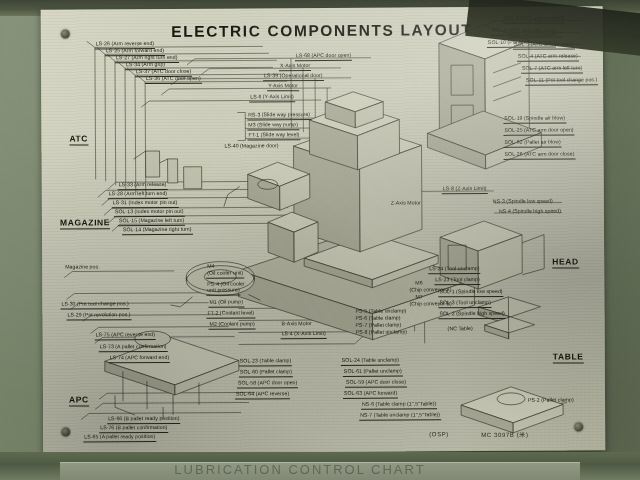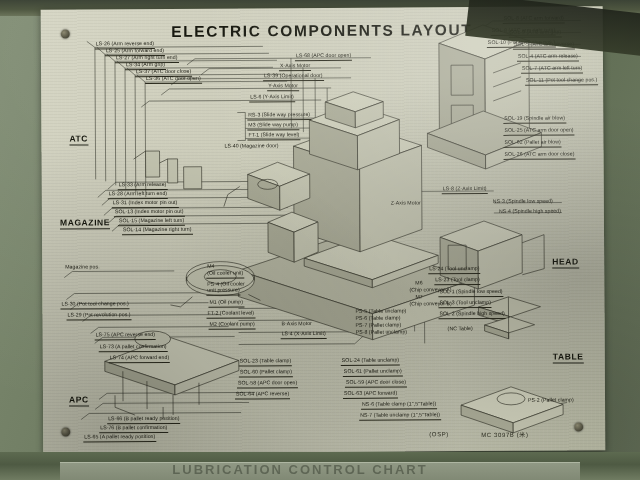--- a/index.html
+++ b/index.html
@@ -37,21 +37,21 @@
     background:linear-gradient(180deg,#5d6a50 0%,#4e5a43 45%,#707c62 100%);
   }
   .bottom-plate{
     position:absolute;left:60px;top:462px;width:520px;height:18px;
     background:linear-gradient(180deg,#98a08c,#828a76);
     border-top:1px solid #b9c0ad;
     opacity:.9;
   }
   .bottom-caption{
     position:absolute;left:0;top:462px;width:600px;text-align:center;
-    font-size:13px;font-weight:bold;letter-spacing:2px;color:#3d4436;
+    font-size:13px;font-weight:normal;letter-spacing:2px;color:#3d4436;
     opacity:.55;
   }
 
   
   .plate{
     position:absolute;left:42px;top:8px;width:562px;height:444px;
     background:
       linear-gradient(135deg,#d7d7c6 0%,#cfcfbd 25%,#c6c7b3 55%,#bcbdab 80%,#b2b49f 100%);
     box-shadow:0 2px 7px rgba(0,0,0,.45);
     transform:rotate(-0.35deg);

